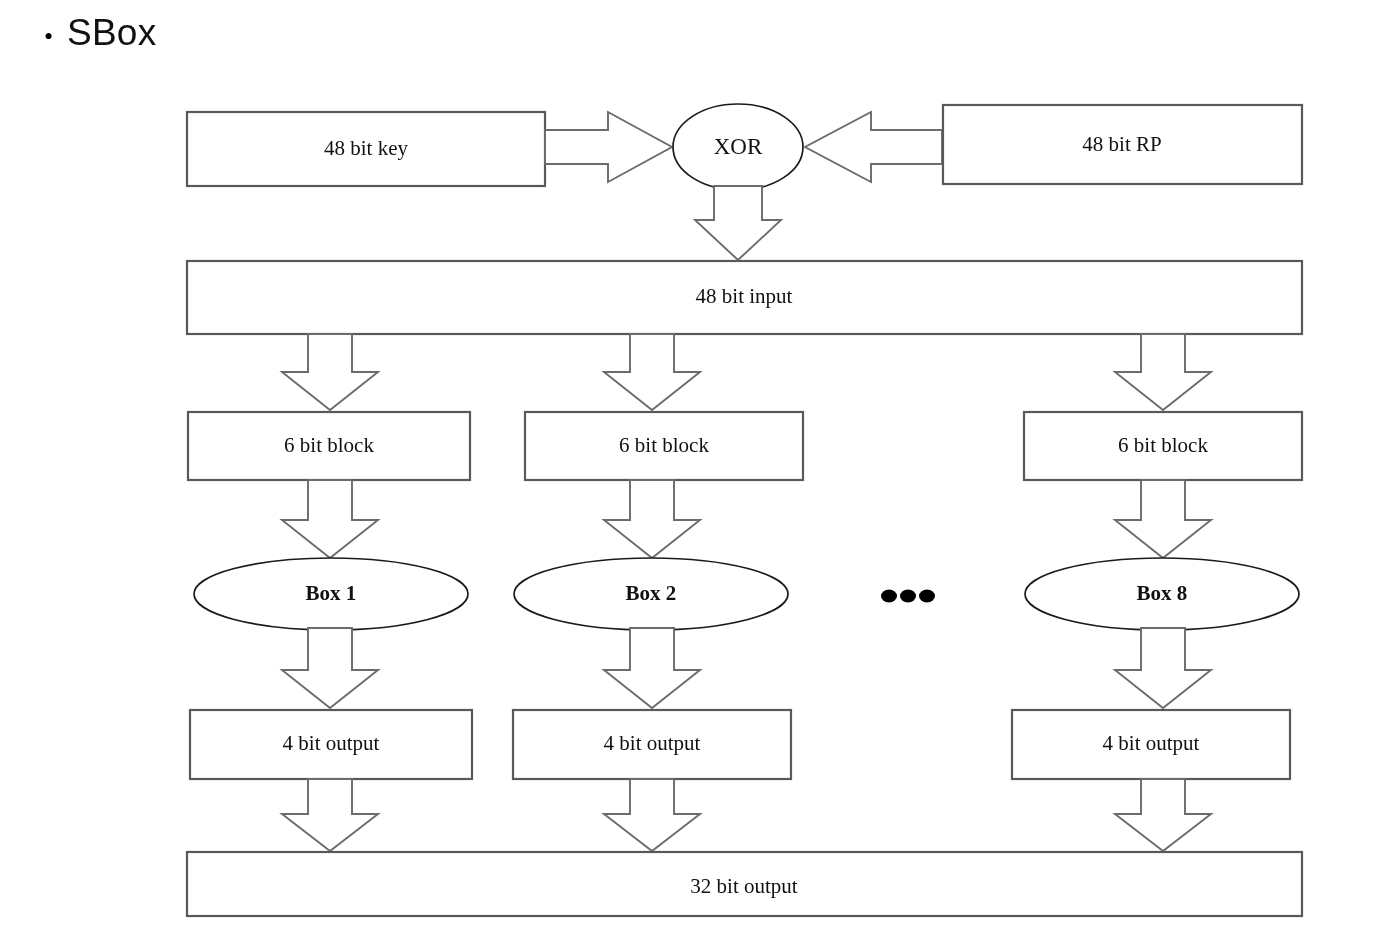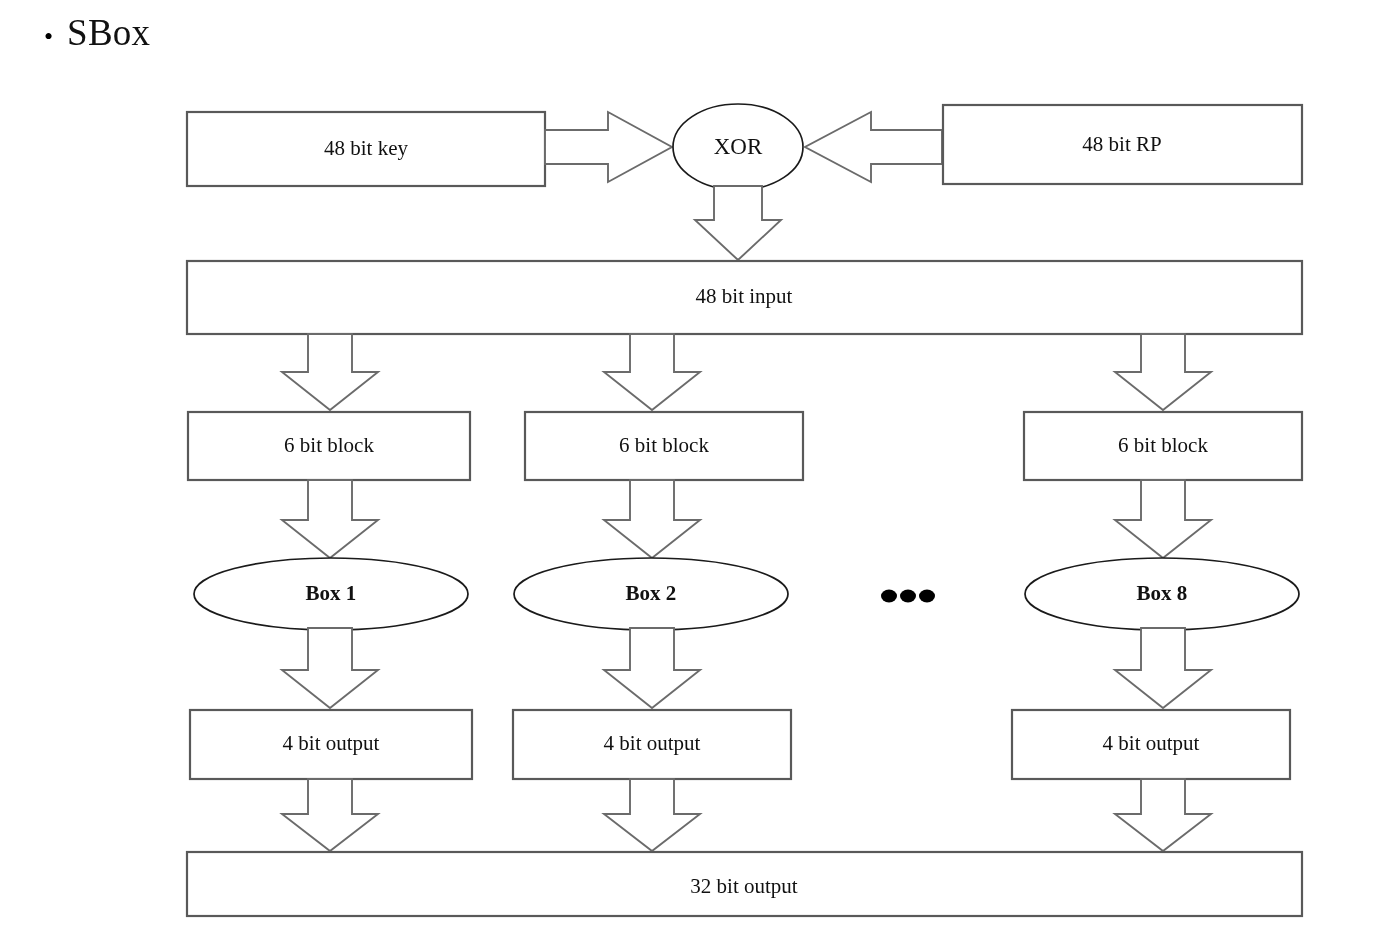--- a/index.html
+++ b/index.html
@@ -28,21 +28,21 @@
     align-items: baseline;
     gap: 14px;
     color: #000000;
   }
   .bullet-dot {
     font-size: 26px;
     line-height: 1;
     color: #000000;
   }
   .bullet-text {
-    font-family: Liberation Serif, serif;
+    font-family: Liberation Sans, sans-serif;
     font-size: 37px;
     line-height: 1.05;
     color: #111111;
     letter-spacing: 0.2px;
   }
   .diagram-wrap {
     position: absolute;
     left: 0;
     top: 4px;
     width: 1390px;

